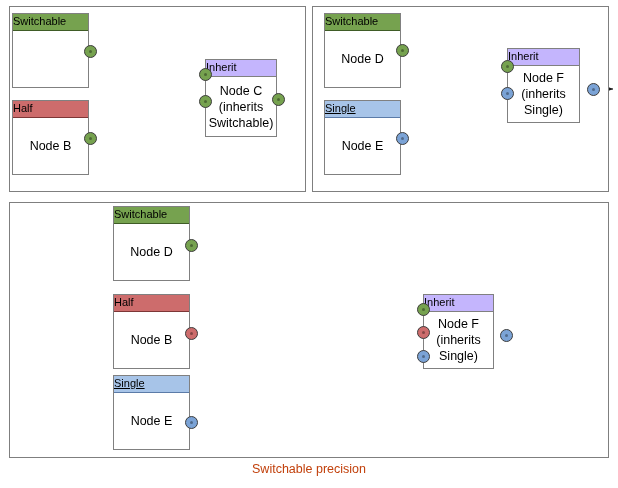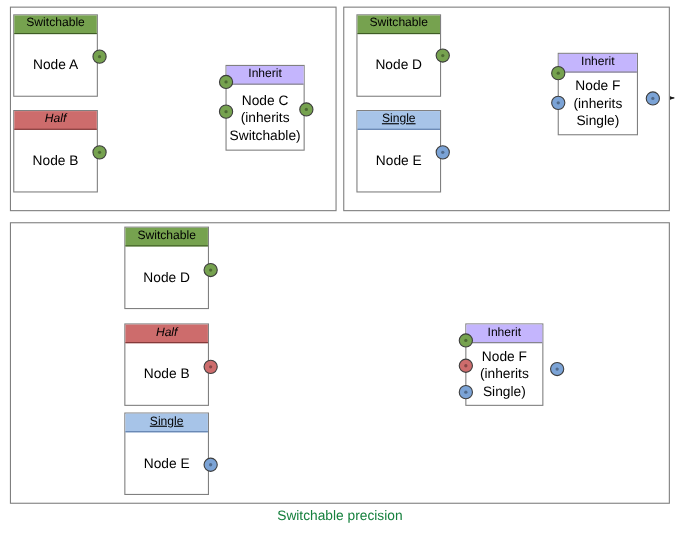--- a/index.html
+++ b/index.html
@@ -32,29 +32,28 @@
   .node {
     position: absolute;
     box-sizing: border-box;
     border: 1px solid #808080;
     background: #ffffff;
   }
   .node-header {
     box-sizing: border-box;
     height: 17px;
     line-height: 15px;
-    text-align: center;
     font-size: 11px;
     color: #000000;
     border-bottom: 1px solid #808080;
     overflow: hidden;
     white-space: nowrap;
   }
   .hdr-switchable { background: #76a24f; border-bottom-color: #3f5c26; }
-  .hdr-half       { background: #cd6c6c; border-bottom-color: #7d3636; font-style: italic; }
+  .hdr-half       { background: #cd6c6c; border-bottom-color: #7d3636; }
   .hdr-single     { background: #a7c4e8; border-bottom-color: #5b7ba8; text-decoration: underline; }
   .hdr-inherit    { background: #c4b5fd; border-bottom-color: #808080; }
   .node-body {
     display: flex;
     flex-direction: column;
     align-items: center;
     justify-content: center;
     height: calc(100% - 17px);
     font-size: 12.5px;
     color: #000000;
@@ -85,21 +84,21 @@
     background: rgba(0,0,0,0.35);
   }
   .port-green { background: #76a24f; }
   .port-red   { background: #cd6c6c; }
   .port-blue  { background: #7ba3d6; }
   .caption {
     position: absolute;
     width: 618px;
     text-align: center;
     font-size: 12.5px;
-    color: #15803d;
+    color: #c2410c;
   }
 </style>
 </head>
 <body>
 
 <div id="canvas">
 
   <svg class="svg-layer" viewBox="0 0 618 488">
     <defs>
       <marker id="arrow" markerWidth="8" markerHeight="8" refX="7" refY="3" orient="auto" markerUnits="userSpaceOnUse">
@@ -138,23 +137,20 @@
     </g>
     <g>
       <line x1="201" y1="422" x2="412" y2="355" stroke="#4d4d4d" stroke-width="1.1" marker-end="url(#arrow)"></line>
     </g>
   </svg>
 
   <div class="panel" style="left:9px; top:6px; width:297px; height:186px;"></div>
 
   <div class="node" style="left:12px; top:13px; width:77px; height:75px;">
     <div class="node-header hdr-switchable">Switchable</div>
-    <div class="node-body">
-      <span class="line">Node A</span>
-    </div>
   </div>
   <div class="port port-green" style="left:84px; top:45px;"></div>
 
   <div class="node" style="left:12px; top:100px; width:77px; height:75px;">
     <div class="node-header hdr-half">Half</div>
     <div class="node-body">
       <span class="line">Node B</span>
     </div>
   </div>
   <div class="port port-green" style="left:84px; top:132px;"></div>

